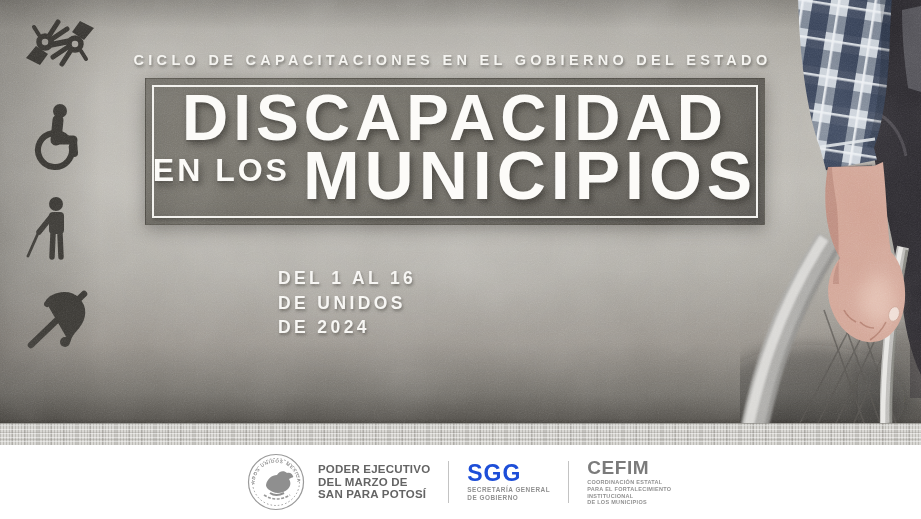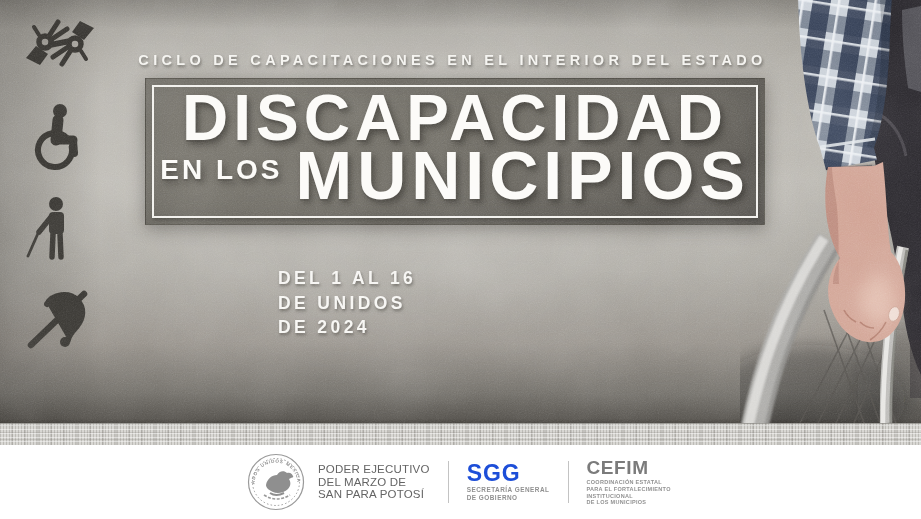--- a/index.html
+++ b/index.html
@@ -45,21 +45,21 @@
   }
   .title-l1{
     margin-top:8px;text-align:center;
     font-size:64px;line-height:62px;font-weight:700;letter-spacing:5px;color:#fcfbf8;
     text-shadow:0 2px 0 rgba(70,68,62,.4), 3px 4px 6px rgba(25,24,20,.5);
   }
   .title-l2{
     display:flex;justify-content:center;align-items:center;margin-top:-5px;
     color:#fcfbf8;text-shadow:0 2px 0 rgba(70,68,62,.4), 3px 4px 6px rgba(25,24,20,.5);
   }
-  .title-conn{font-size:28px;font-weight:700;letter-spacing:3px;margin-right:13px;transform:translateY(-5px);}
+  .title-conn{font-size:32px;font-weight:700;letter-spacing:3px;margin-right:13px;transform:translateY(-5px);}
   .title-main2{font-size:68px;line-height:62px;font-weight:700;letter-spacing:5px;}
 
   
   .date-block{
     position:absolute;z-index:4;left:278px;top:266px;
     font-size:17.5px;font-weight:800;letter-spacing:3.4px;line-height:24.5px;
     color:#f6f5f2;text-shadow:1px 2px 3px rgba(40,38,32,.5);
   }
 
   
@@ -76,21 +76,21 @@
       repeating-linear-gradient(0deg, rgba(0,0,0,0) 0 6px, rgba(140,138,132,.25) 6px 7px);
     border-top:1px solid rgba(70,68,63,.45);
   }
 
   
   .footer{
     position:absolute;left:0;top:445px;width:921px;height:74px;background:#ffffff;
     display:flex;align-items:center;padding-left:246px;box-sizing:border-box;
   }
   .seal{flex:0 0 auto;}
-  .org-exec{margin-left:12px;font-size:11.5px;font-weight:400;color:#646464;line-height:12.5px;letter-spacing:.2px;}
+  .org-exec{margin-left:12px;font-size:11.5px;font-weight:700;color:#646464;line-height:12.5px;letter-spacing:.2px;}
   .v-div{width:1px;height:42px;background:#c3c3c3;margin-left:18px;}
   .org{margin-left:18px;}
   .abbr-sgg{font-size:23px;font-weight:800;color:#1d4ed8;letter-spacing:1px;line-height:22px;}
   .abbr-cefim{font-size:19px;font-weight:700;color:#7b7b7b;letter-spacing:.6px;line-height:19px;}
   .cap-sgg{margin-top:2px;font-size:6.4px;font-weight:600;color:#909090;line-height:7.6px;letter-spacing:.5px;}
   .cap-cefim{margin-top:2px;font-size:5.5px;font-weight:600;color:#919191;line-height:6.6px;letter-spacing:.3px;}
 </style>
 </head>
 <body>
 
@@ -138,21 +138,21 @@
       <svg style="left:25px;top:288px" width="66" height="62" viewBox="0 0 66 62">
         <g class="ic" stroke-linecap="round" fill="none">
           <path d="M22,16 C28,6 44,4 52,12 C60,20 58,30 52,38 C47,44 44,46 43,52" stroke-width="6"></path>
           <path d="M30,22 C36,16 46,18 47,27 C47,32 44,35 41,38" stroke-width="4.5"></path>
           <circle cx="40" cy="54" r="5" stroke="none" fill="#35332f"></circle>
           <line x1="6" y1="57" x2="59" y2="6" stroke-width="6.5"></line>
         </g>
       </svg>
     </div>
 
-    <div class="kicker">CICLO DE CAPACITACIONES EN EL INTERIOR DEL ESTADO</div>
+    <div class="kicker">CICLO DE CAPACITACIONES EN EL GOBIERNO DEL ESTADO</div>
 
     <div class="title-box">
       <div class="title-l1">DISCAPACIDAD</div>
       <div class="title-l2">
         <span class="title-conn">EN LOS</span>
         <span class="title-main2">MUNICIPIOS</span>
       </div>
     </div>
 
     <div class="date-block">

